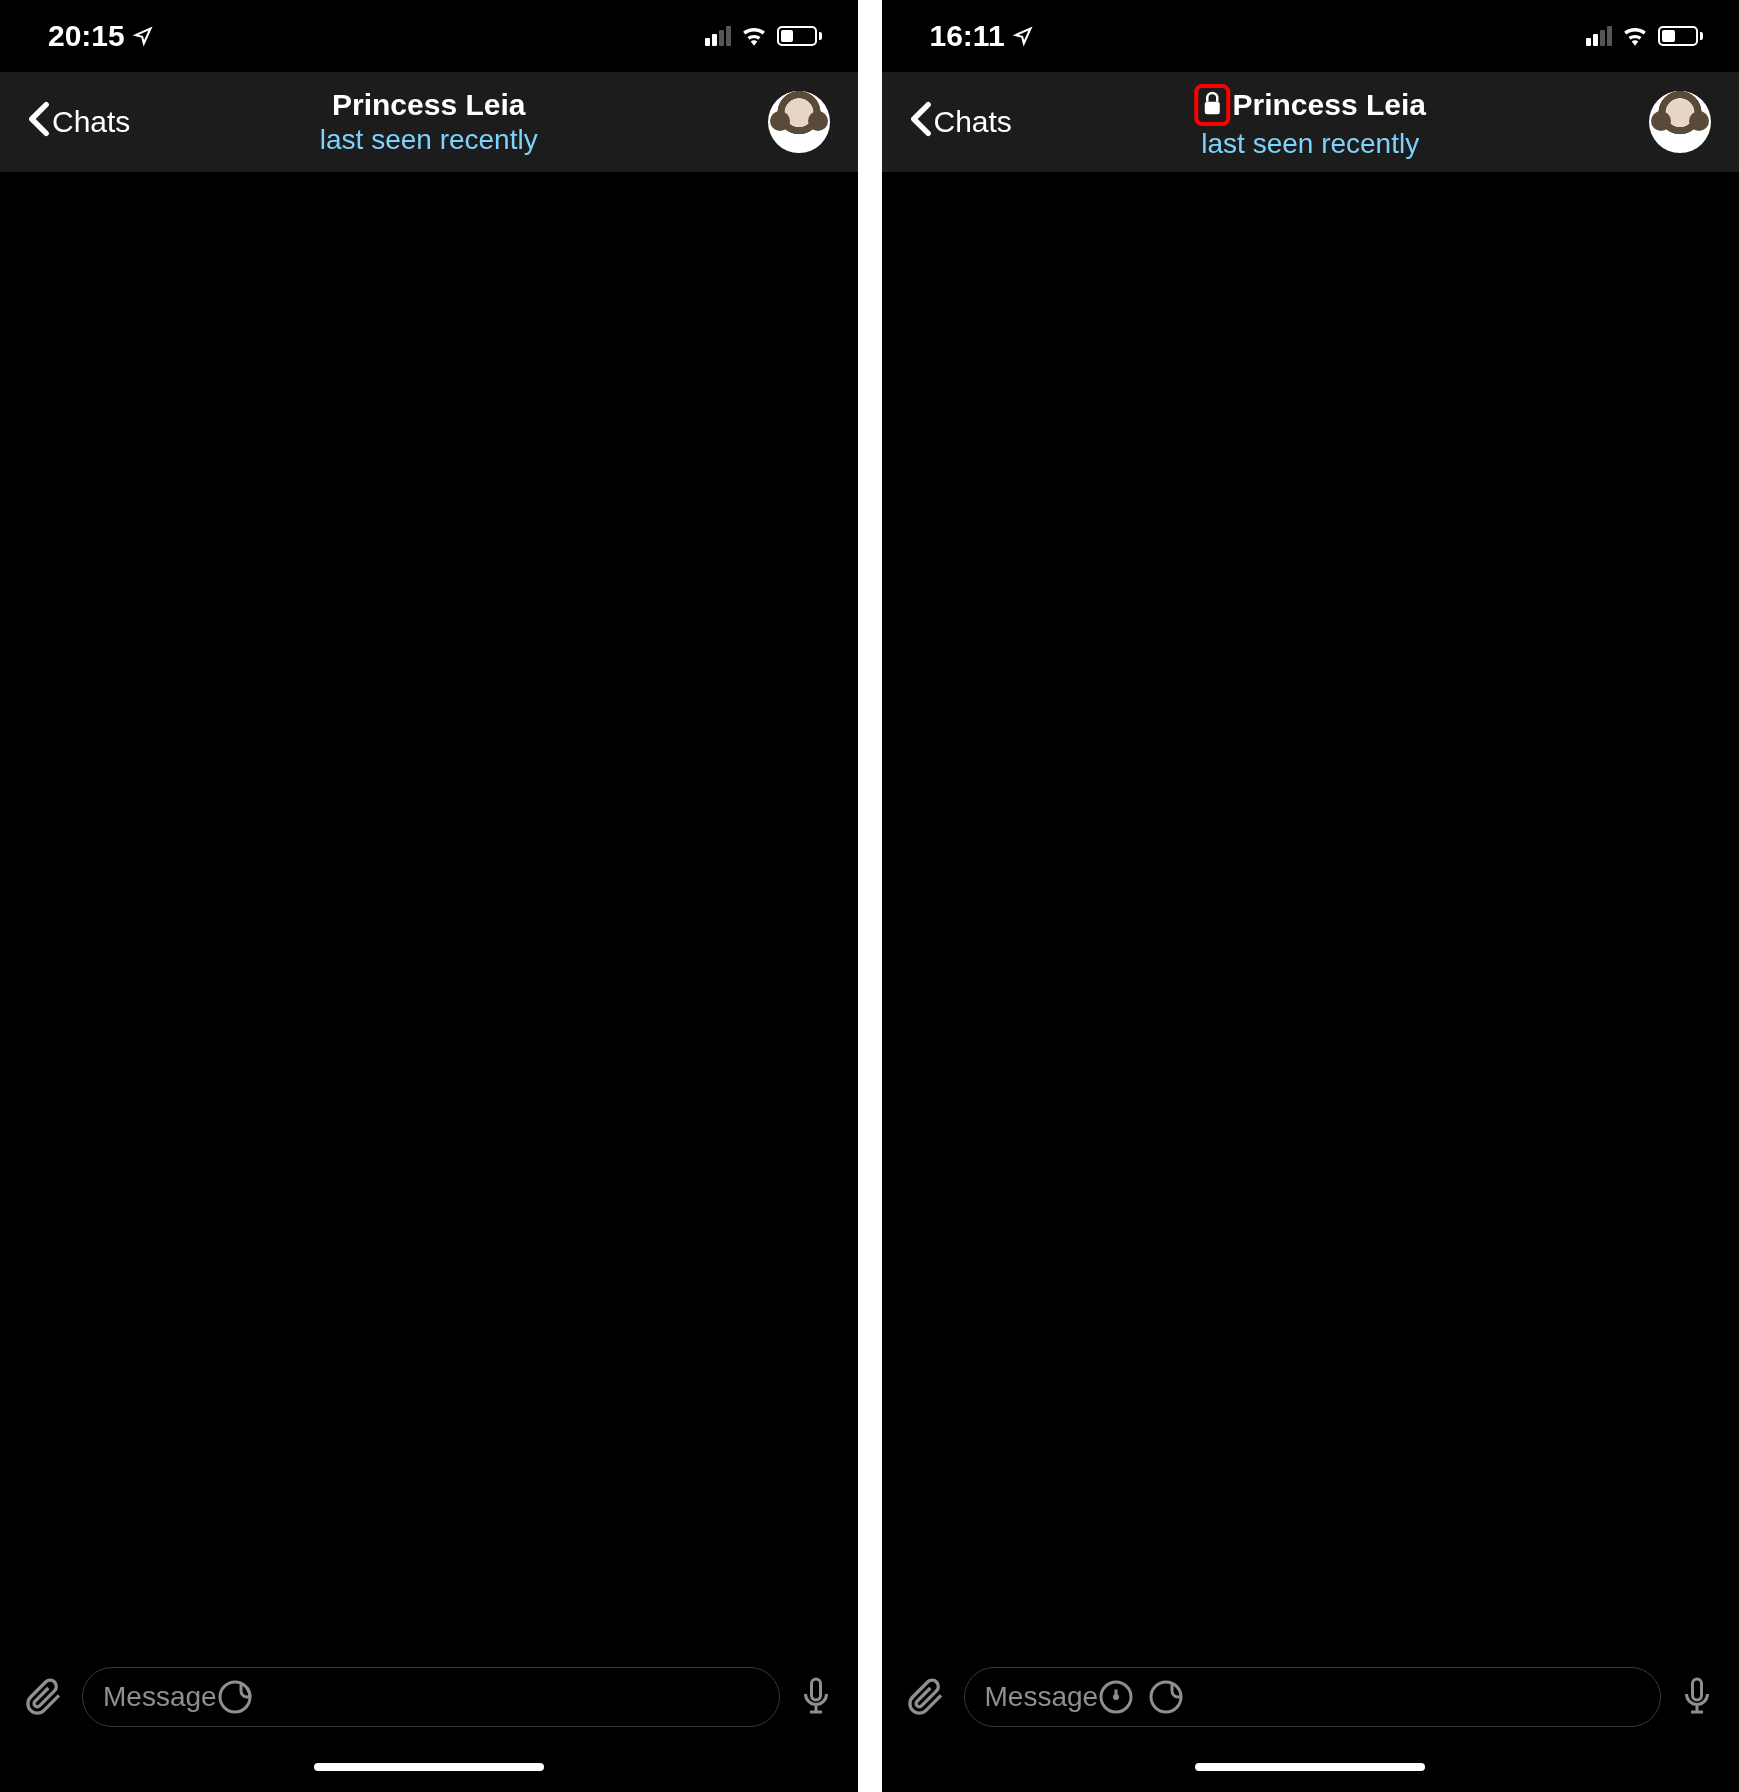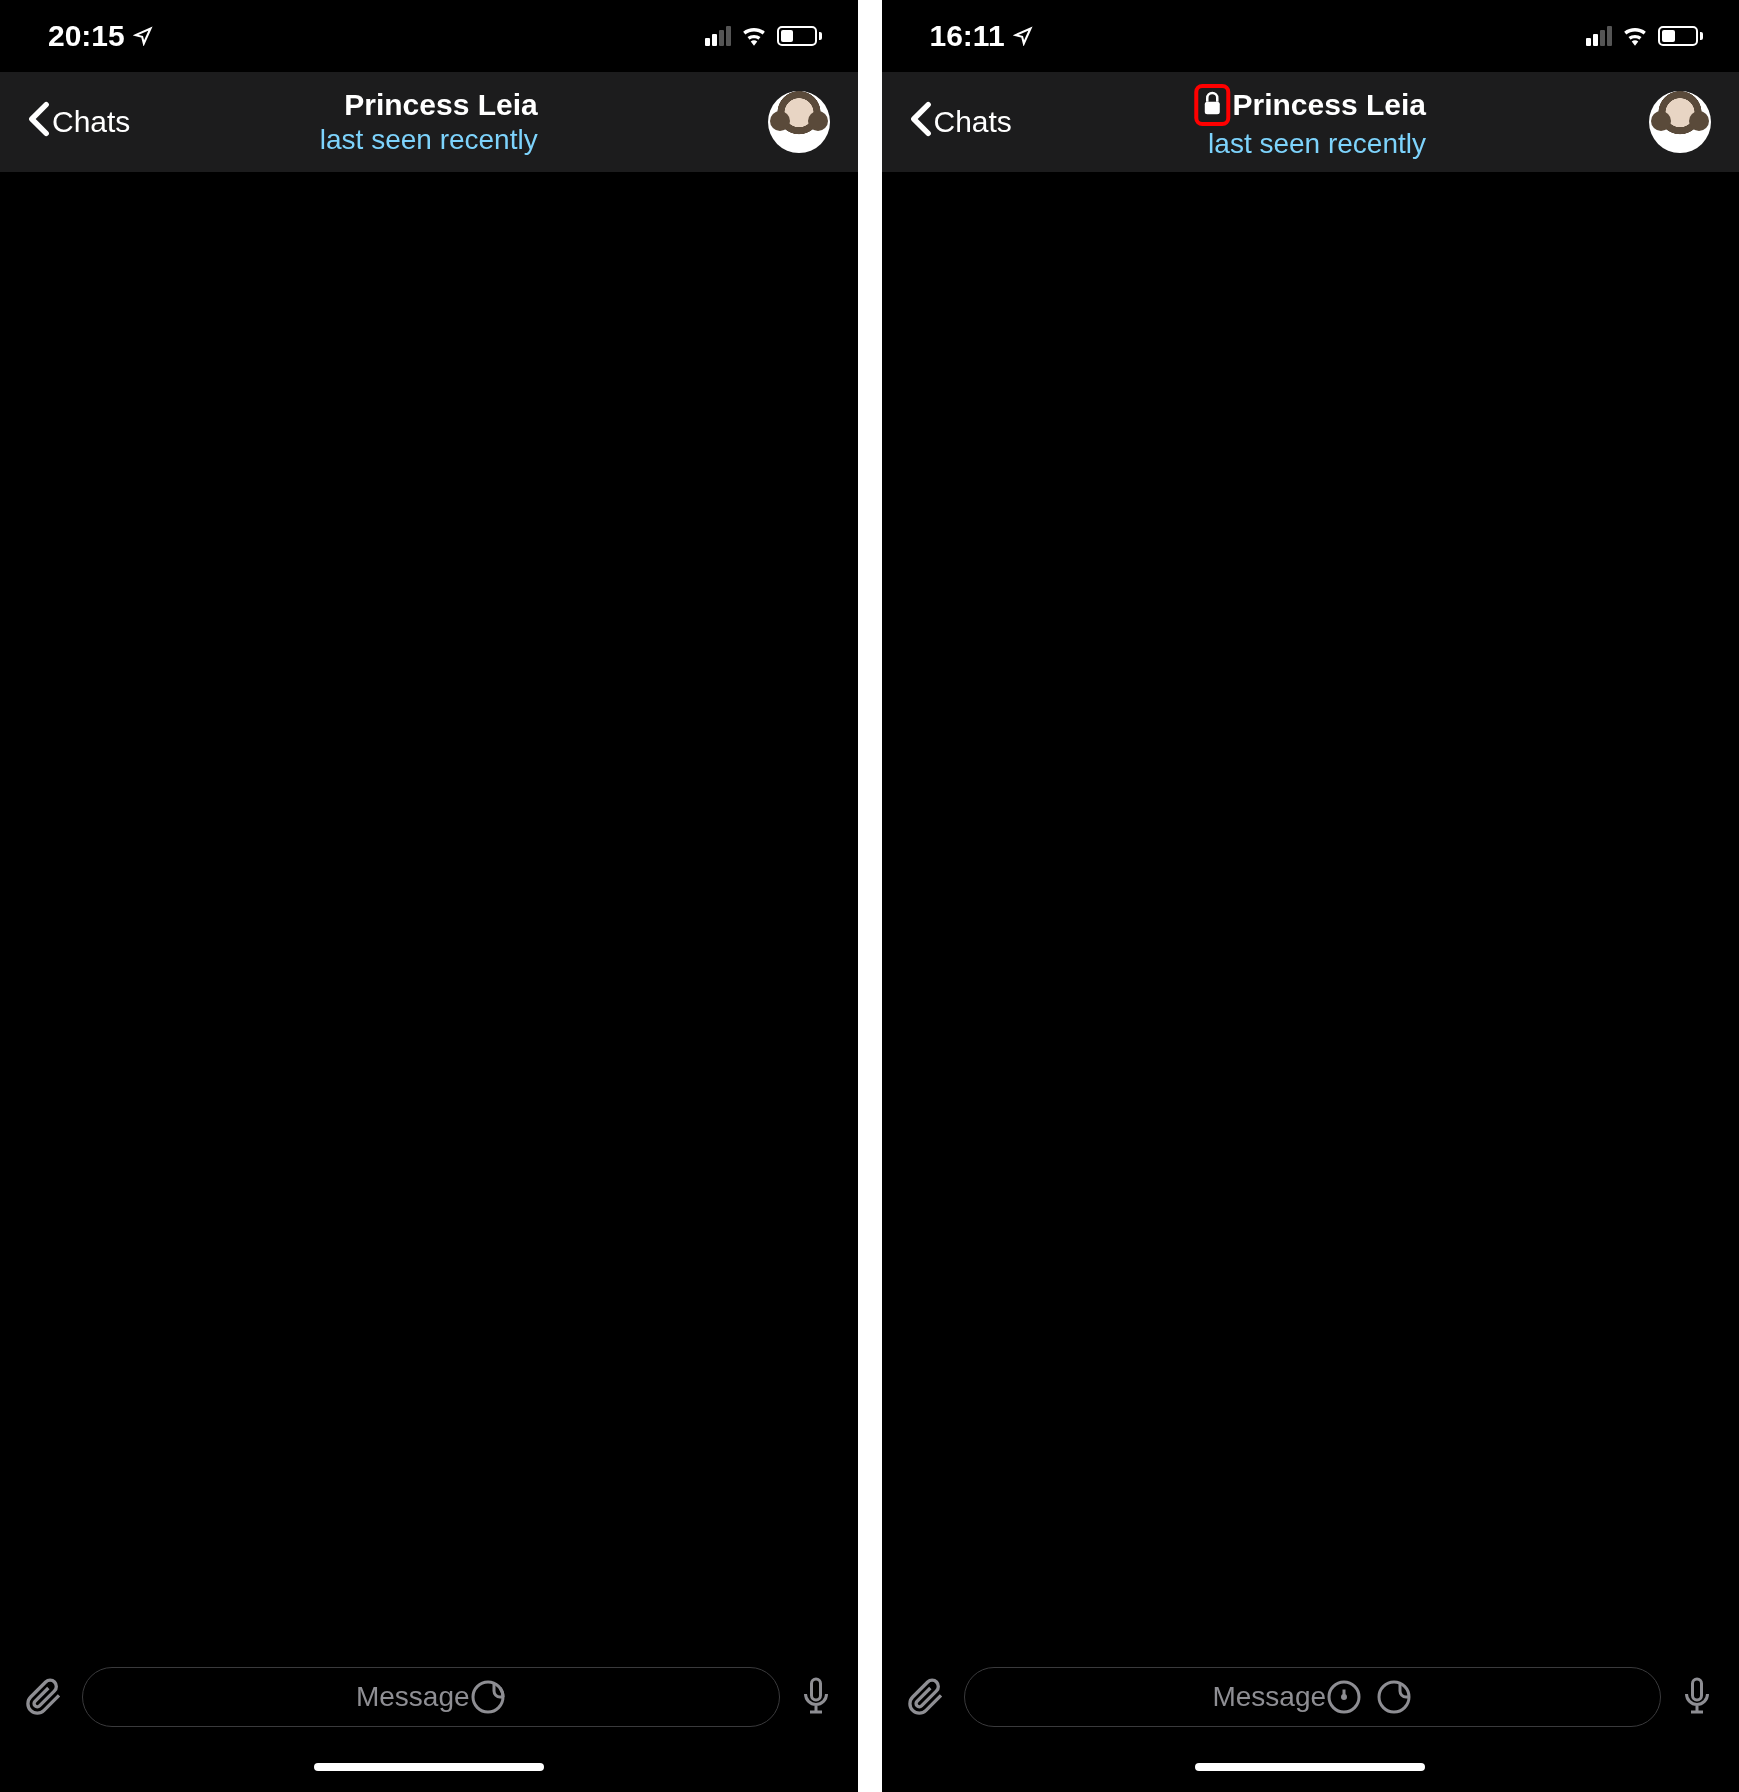--- a/index.html
+++ b/index.html
@@ -141,21 +141,21 @@
     display: inline-block;
   }
   
   .header-center {
     position: absolute;
     left: 50%;
     transform: translateX(-50%);
     text-align: center;
     display: flex;
     flex-direction: column;
-    align-items: flex-end;
+    align-items: center;
   }
   
   .title-row {
     display: flex;
     align-items: center;
     gap: 4px;
     position: relative;
   }
   
   .contact-name {
@@ -234,21 +234,21 @@
   
   .message-input {
     flex: 1;
     height: 60px;
     border: 1.5px solid #3a3a3c;
     border-radius: 30px;
     background: transparent;
     display: flex;
     align-items: center;
     padding: 0 20px;
-    justify-content: center;
+    justify-content: flex-start;
   }
   
   .message-placeholder {
     color: #8e8e93;
     font-size: 28px;
   }
   
   .input-icons {
     display: flex;
     gap: 14px;

